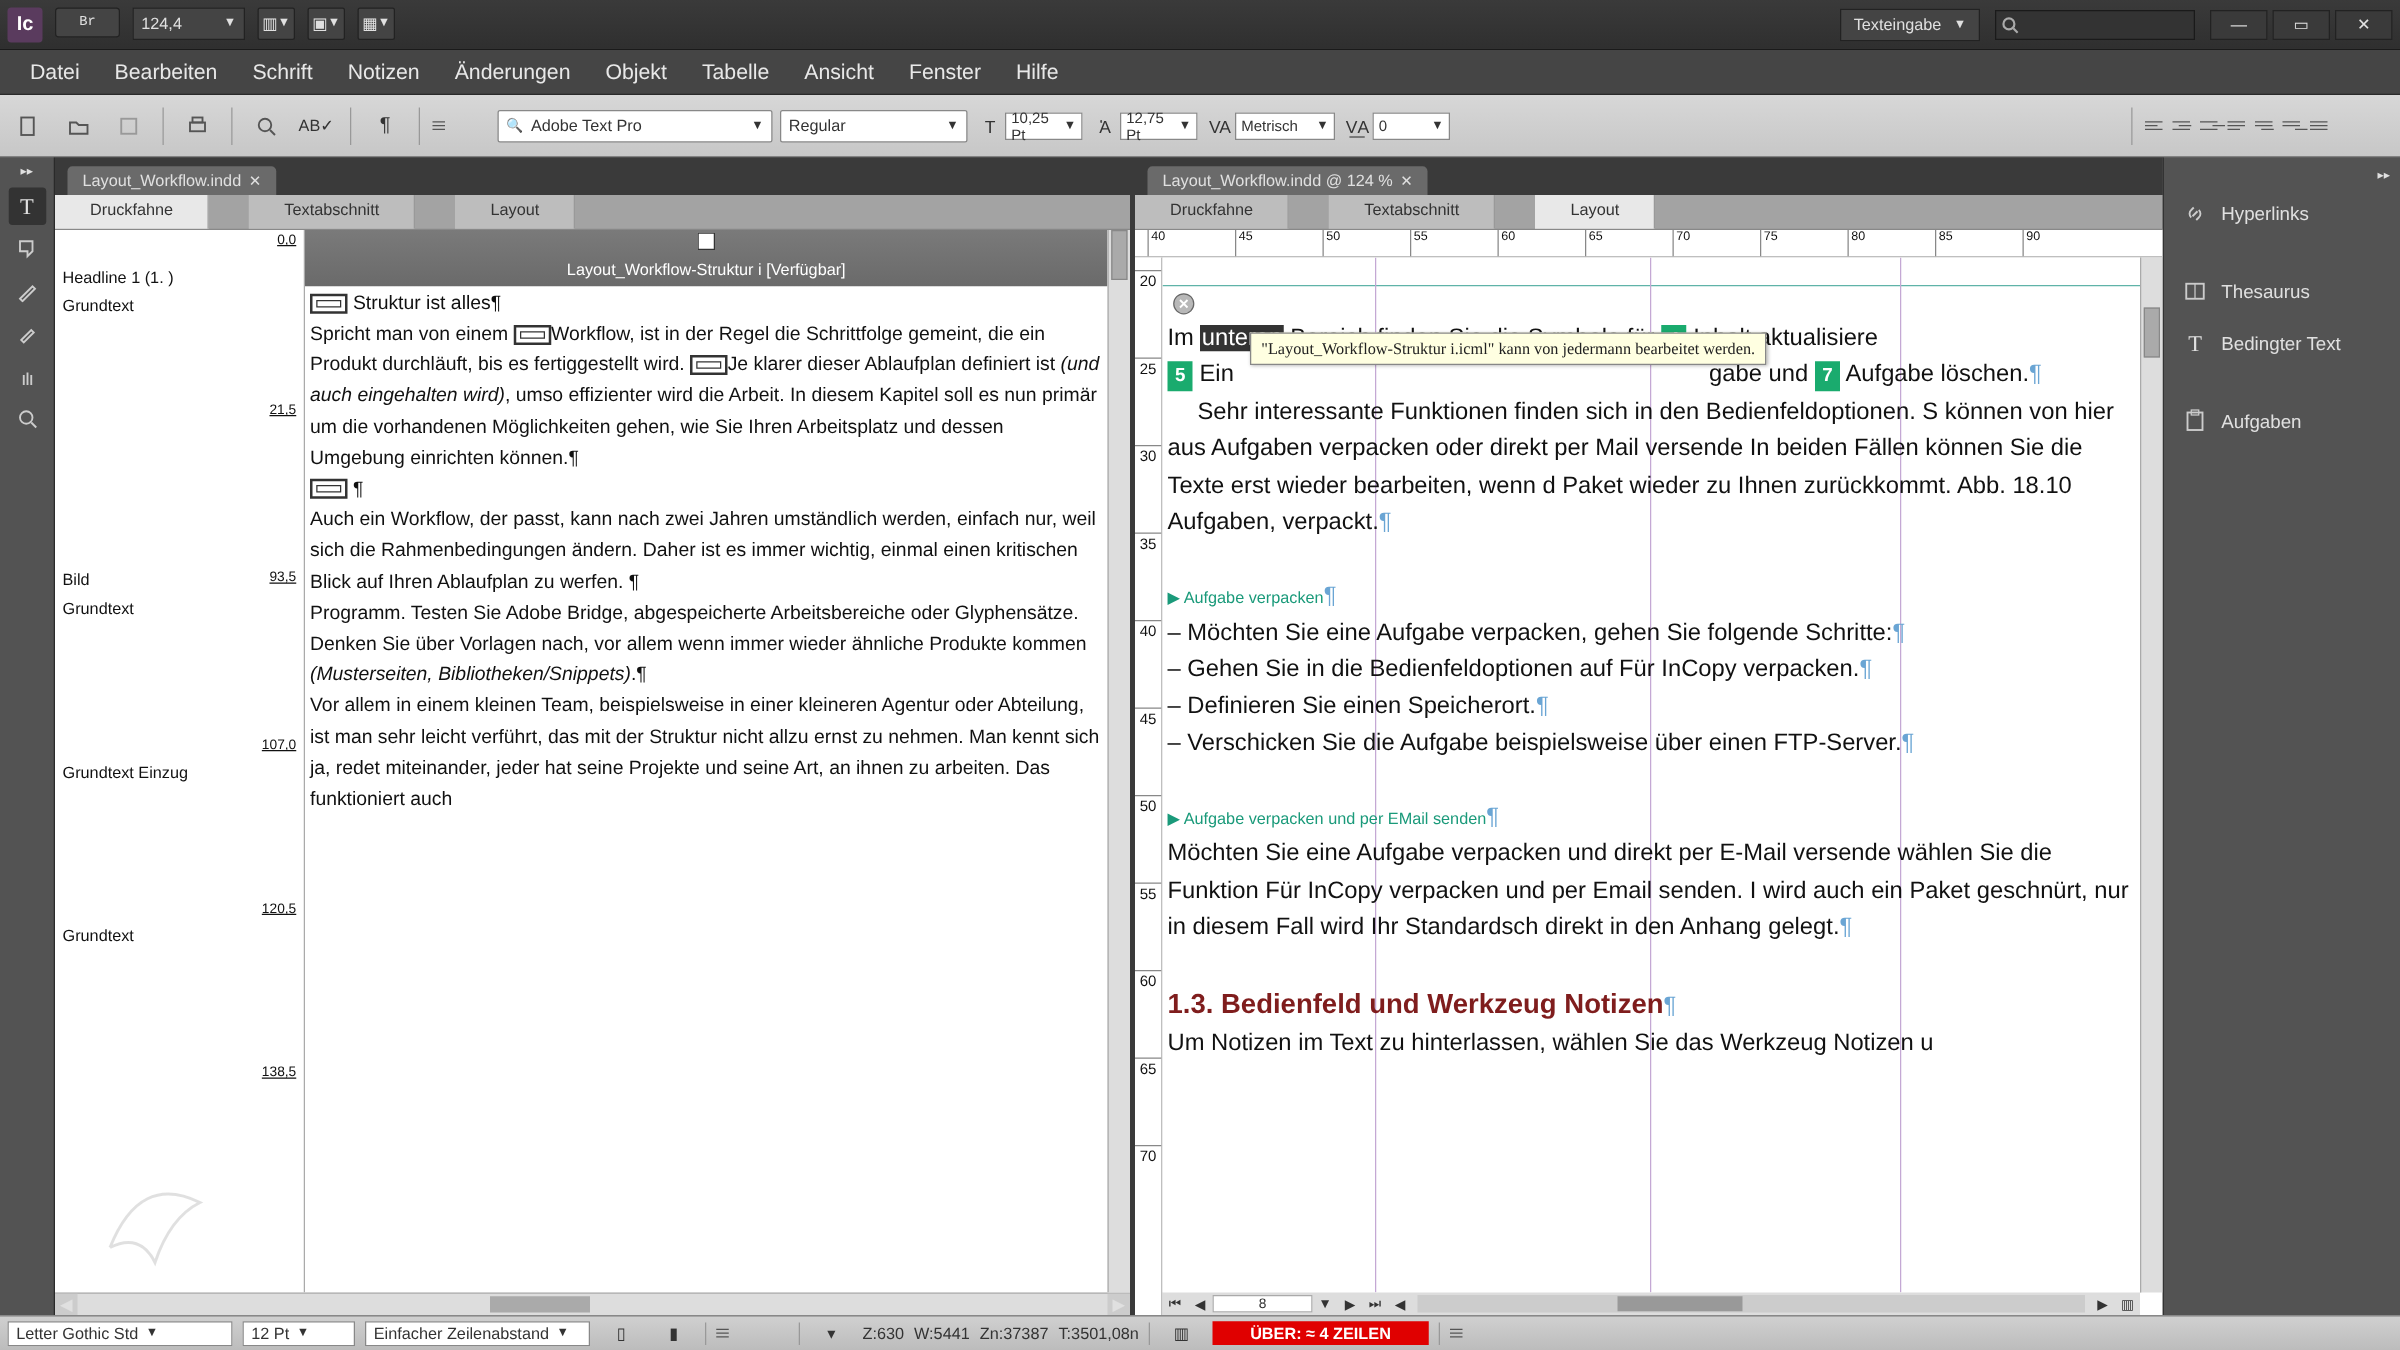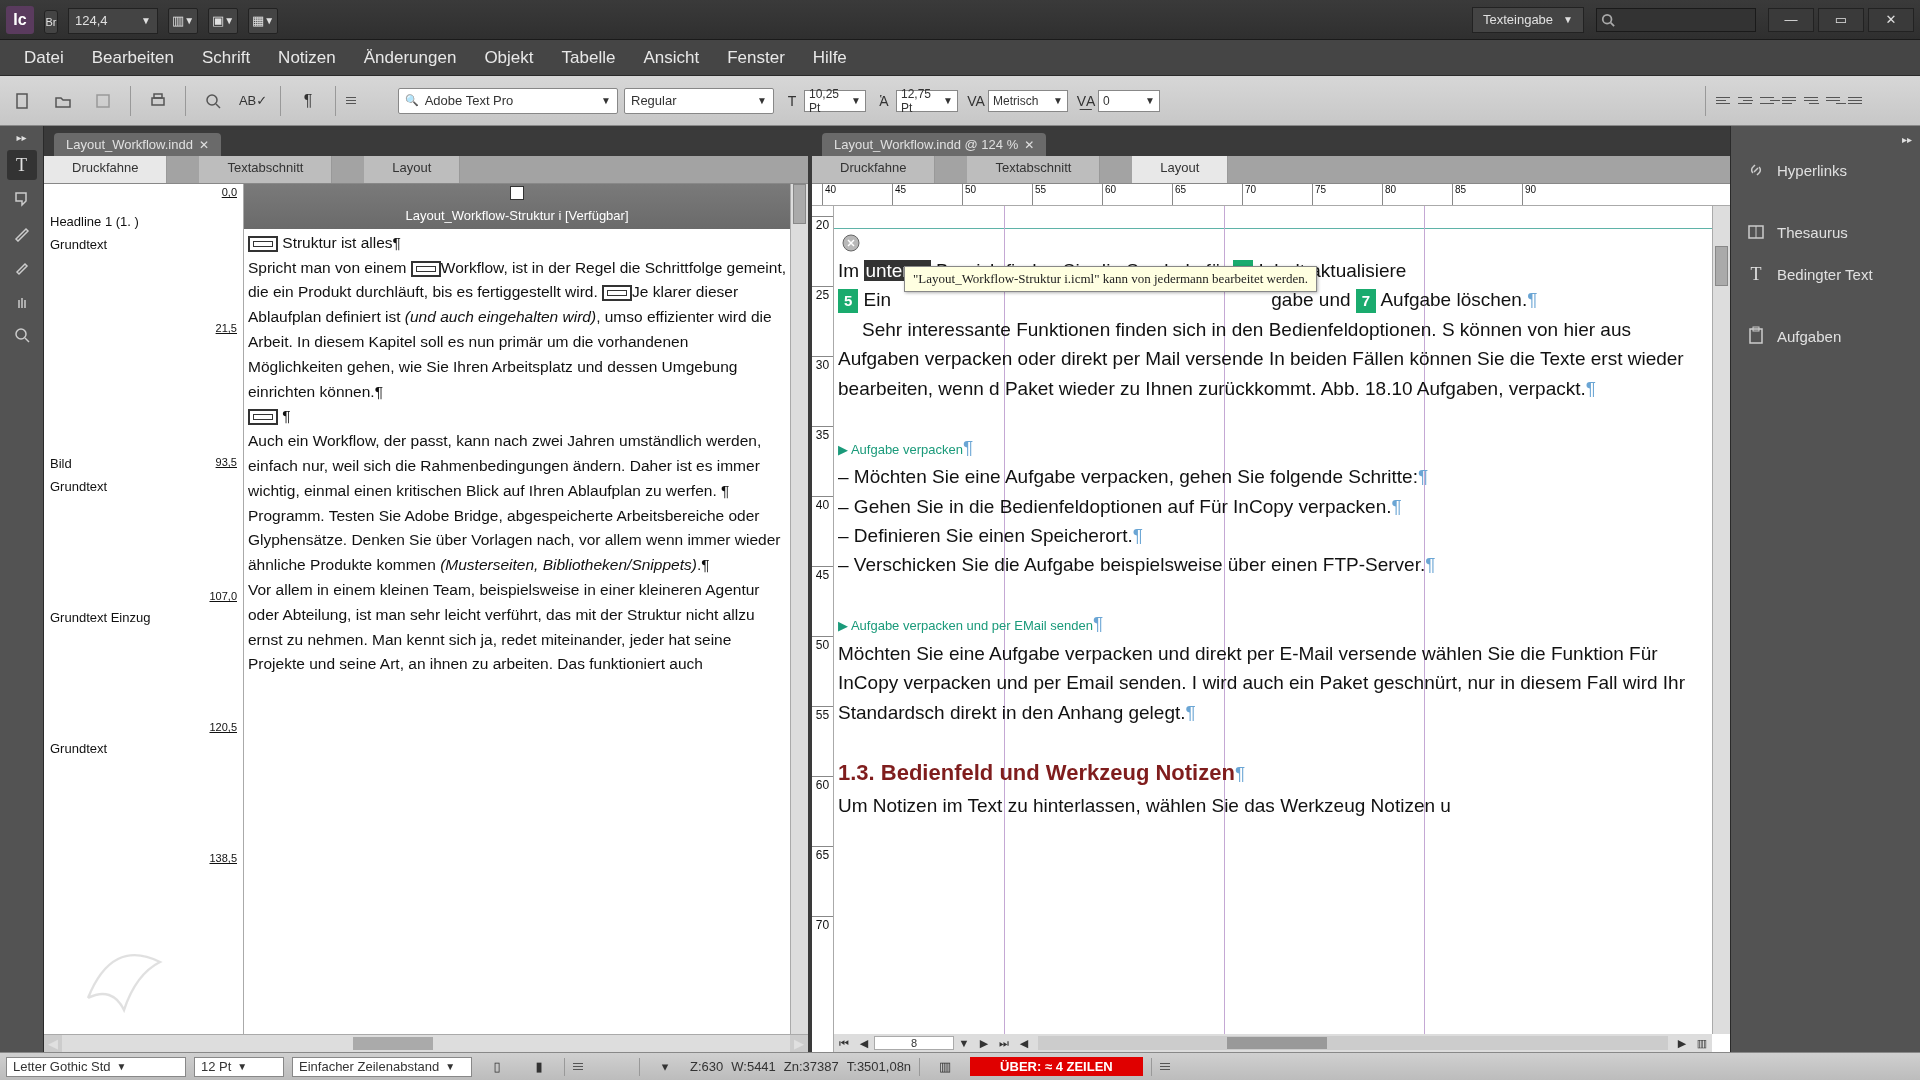--- a/index.html
+++ b/index.html
@@ -1,22 +1,22 @@
 <!DOCTYPE html>
 <html><head>
 <meta charset="utf-8">
 <style>
 * { margin: 0; padding: 0; box-sizing: border-box; font-family: "Segoe UI", Tahoma, sans-serif; }
 body { background: #535353; color: #e0e0e0; width: 1920px; height: 1080px; overflow: hidden; font-size: 13px; }
 
 
 .titlebar { height: 40px; background: linear-gradient(#3a3a3a,#2f2f2f); display: flex; align-items: center; padding: 0 6px; border-bottom: 1px solid #1a1a1a; }
-.titlebar .left { display: flex; align-items: flex-end; gap: 10px; }
+.titlebar .left { display: flex; align-items: flex-start; gap: 10px; }
 .app-logo { width: 28px; height: 28px; background: #5a3b5e; border-radius: 3px; display: flex; align-items: center; justify-content: center; font-weight: bold; font-size: 16px; color: #fff;}
-.br-btn { width: 14px; height: 24px; background: #444; border: 1px solid #222; border-radius: 3px; display:flex; align-items:center; justify-content:center; font-size:11px;}
+.br-btn { width: 52px; height: 24px; background: #444; border: 1px solid #222; border-radius: 3px; display:flex; align-items:center; justify-content:center; font-size:11px;font-family:Liberation Mono, monospace;}
 .zoom-dd { width: 90px; height: 26px; background: #444; border: 1px solid #222; display:flex; align-items:center; padding:0 6px; justify-content:space-between;}
 .tb-icon { width: 30px; height: 26px; background: #444; border: 1px solid #222; border-radius: 2px; display:flex; align-items:center; justify-content:center;}
 .titlebar .mid { flex:1; }
 .titlebar .right { display:flex; align-items:center; gap:12px;}
 .workspace-dd { height:26px; background:#444; border:1px solid #222; padding:0 10px; display:flex; align-items:center; gap:10px;}
 .search-box { width: 160px; height: 24px; background: #333; border: 1px solid #1a1a1a; display:flex; align-items:center; padding:0 4px;}
 .winbtns { display:flex; gap:4px;}
 .winbtn { width: 46px; height: 24px; background: #3a3a3a; border: 1px solid #222; display:flex; align-items:center; justify-content:center;}
 
 
@@ -43,21 +43,21 @@
 
 
 .toolstrip { width: 44px; background: #535353; border-right:1px solid #2a2a2a; display:flex; flex-direction:column; align-items:center; padding-top:6px; gap:4px;}
 .tool { width:30px; height:30px; display:flex; align-items:center; justify-content:center; border-radius:3px; font-size:18px;}
 .tool.active { background:#333;}
 .tool-collapse { width:16px; height:10px; margin-bottom:4px; display:flex; align-items:center; justify-content:center; font-size:10px;}
 
 
 .docs { flex:1; display:flex; position:relative;}
 .doc-panel { display:flex; flex-direction:column; background:#535353; }
-.doc-panel.left { width: 768px; border-right: 4px solid #3a3a3a;}
+.doc-panel.left { width: 864px; border-right: 4px solid #3a3a3a;}
 .doc-panel.right { flex:1; }
 
 .doc-tabs { height: 30px; background: #3a3a3a; display:flex; align-items:flex-end; padding-left:10px;}
 .doc-tab { background:#6a6a6a; padding: 4px 12px; border-radius: 4px 4px 0 0; font-size:13px; display:flex; align-items:center; gap:6px;}
 .doc-tab .close { font-size:12px;}
 
 .view-tabs { height: 28px; background: #a3a3a3; display:flex; border-bottom:1px solid #888;gap:32px;}
 .view-tab { padding: 4px 28px; font-size:13px; color:#333; border-right:1px solid #999; background:#bdbdbd;}
 .view-tab.active { background:#e8e8e8;}
 

